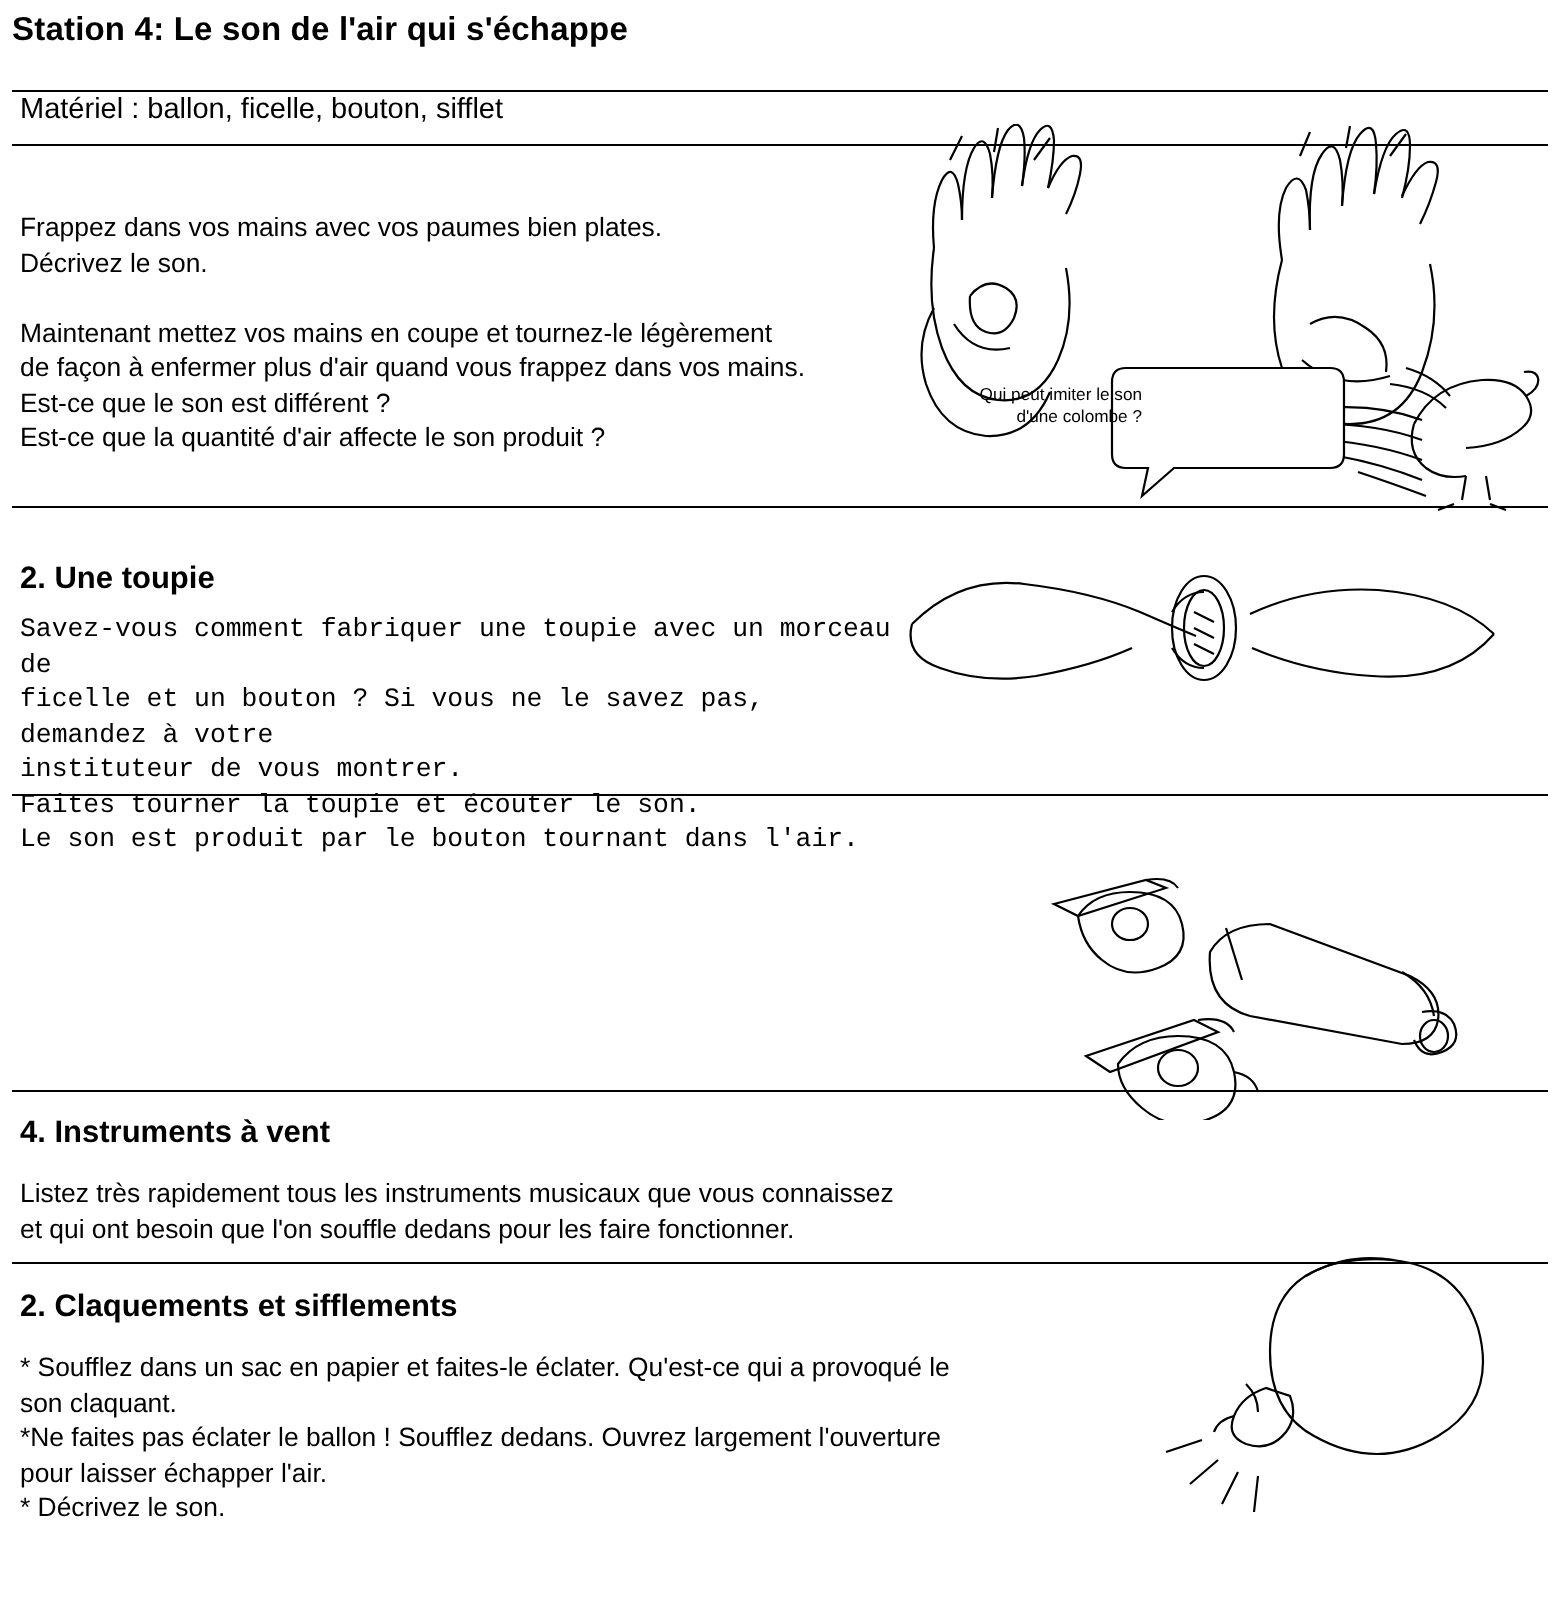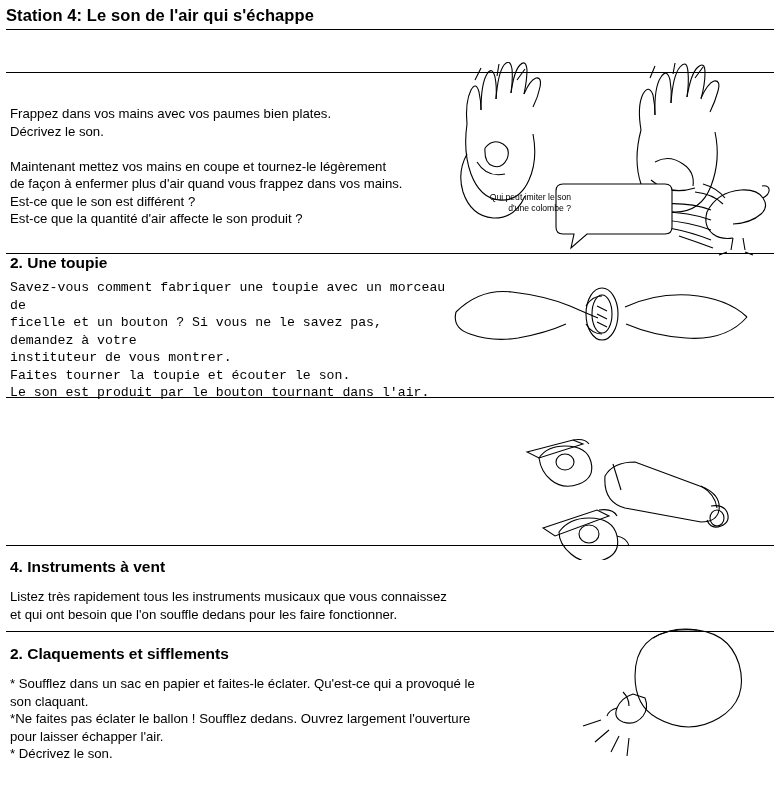--- a/index.html
+++ b/index.html
@@ -16,21 +16,21 @@
     color: #000000;
     overflow: hidden;
     box-sizing: border-box;
   }
   .title-bar {
     position: absolute;
     left: 6px;
     top: 6px;
     width: 768px;
     border-bottom: 1.5px solid #000;
-    padding-bottom: 4px;
+    padding-bottom: 20px;
   }
   .title {
     font-size: 16.5px;
     font-weight: bold;
     letter-spacing: 0.1px;
   }
   .materials {
     position: absolute;
     left: 10px;
     top: 47px;
@@ -69,20 +69,21 @@
 </style>
 </head>
 <body>
 
 <div class="page">
 
   <div class="title-bar">
     <div class="title">Station 4: Le son de l'air qui s'échappe</div>
   </div>
 
+  <div class="materials">Matériel : ballon, ficelle, bouton, sifflet</div>
 
   <div class="rule" style="top:72px"></div>
 
   <div class="block" style="top:85px; width:430px;">
     <div class="body-text" style="margin-top:20px;">Frappez dans vos mains avec vos paumes bien plates.
 Décrivez le son.
 
 Maintenant mettez vos mains en coupe et tournez-le légèrement
 de façon à enfermer plus d'air quand vous frappez dans vos mains.
 Est-ce que le son est différent ?
@@ -131,21 +132,21 @@
       <path d="M248 122 q14 4 22 14"></path>
 
       <path d="M108 122 h102 q7 0 7 7 v36 q0 7 -7 7 h-78 l-16 14 l3 -14 h-11 q-7 0 -7 -7 v-36 q0 -7 7 -7 z" fill="#fff"></path>
     </svg>
     <div class="bubble-text" style="position:absolute; left:18px; top:130px; width:98px;">Qui peut imiter le son
 d'une colombe ?</div>
   </div>
 
   <div class="rule" style="top:253px"></div>
 
-  <div class="block" style="top:254px; width:440px;">
+  <div class="block" style="top:281px; width:440px;">
     <div class="section-head">2. Une toupie</div>
     <div class="body-text" style="margin-top:7px;font-family:Liberation Mono, monospace;">Savez-vous comment fabriquer une toupie avec un morceau de
 ficelle et un bouton ? Si vous ne le savez pas, demandez à votre
 instituteur de vous montrer.
 Faites tourner la toupie et écouter le son.
 Le son est produit par le bouton tournant dans l'air.</div>
   </div>
 
   <div class="art" style="left:450px; top:282px;">
     <svg width="320" height="80" viewBox="0 0 320 80" fill="none" stroke="#000" stroke-width="1.1">

